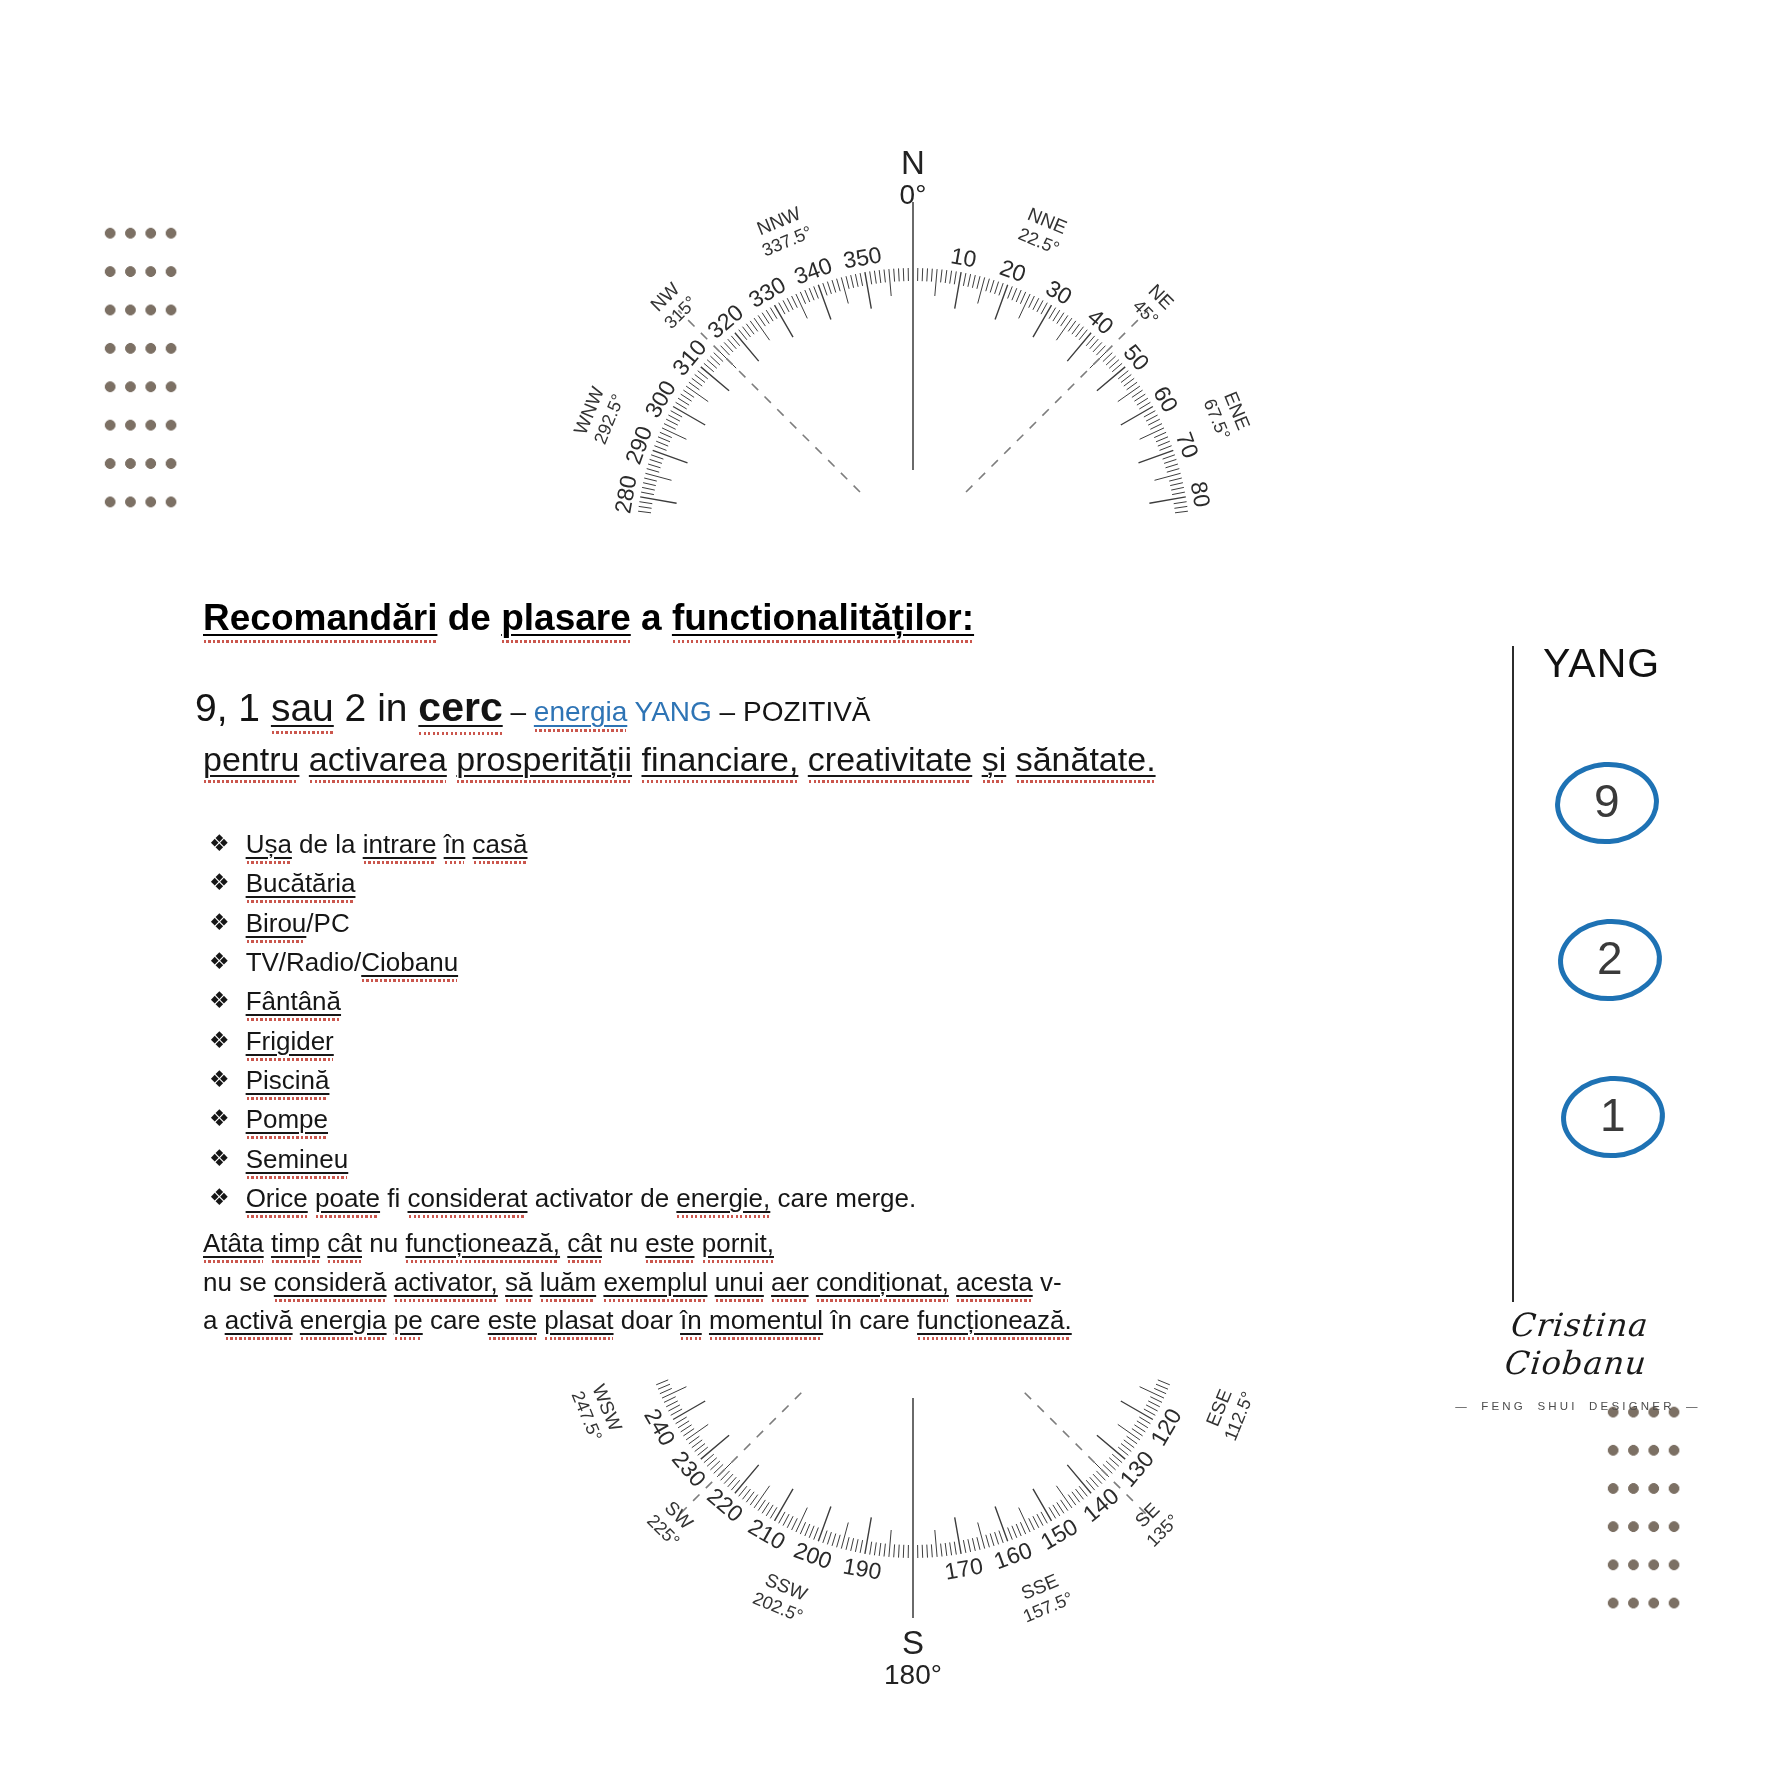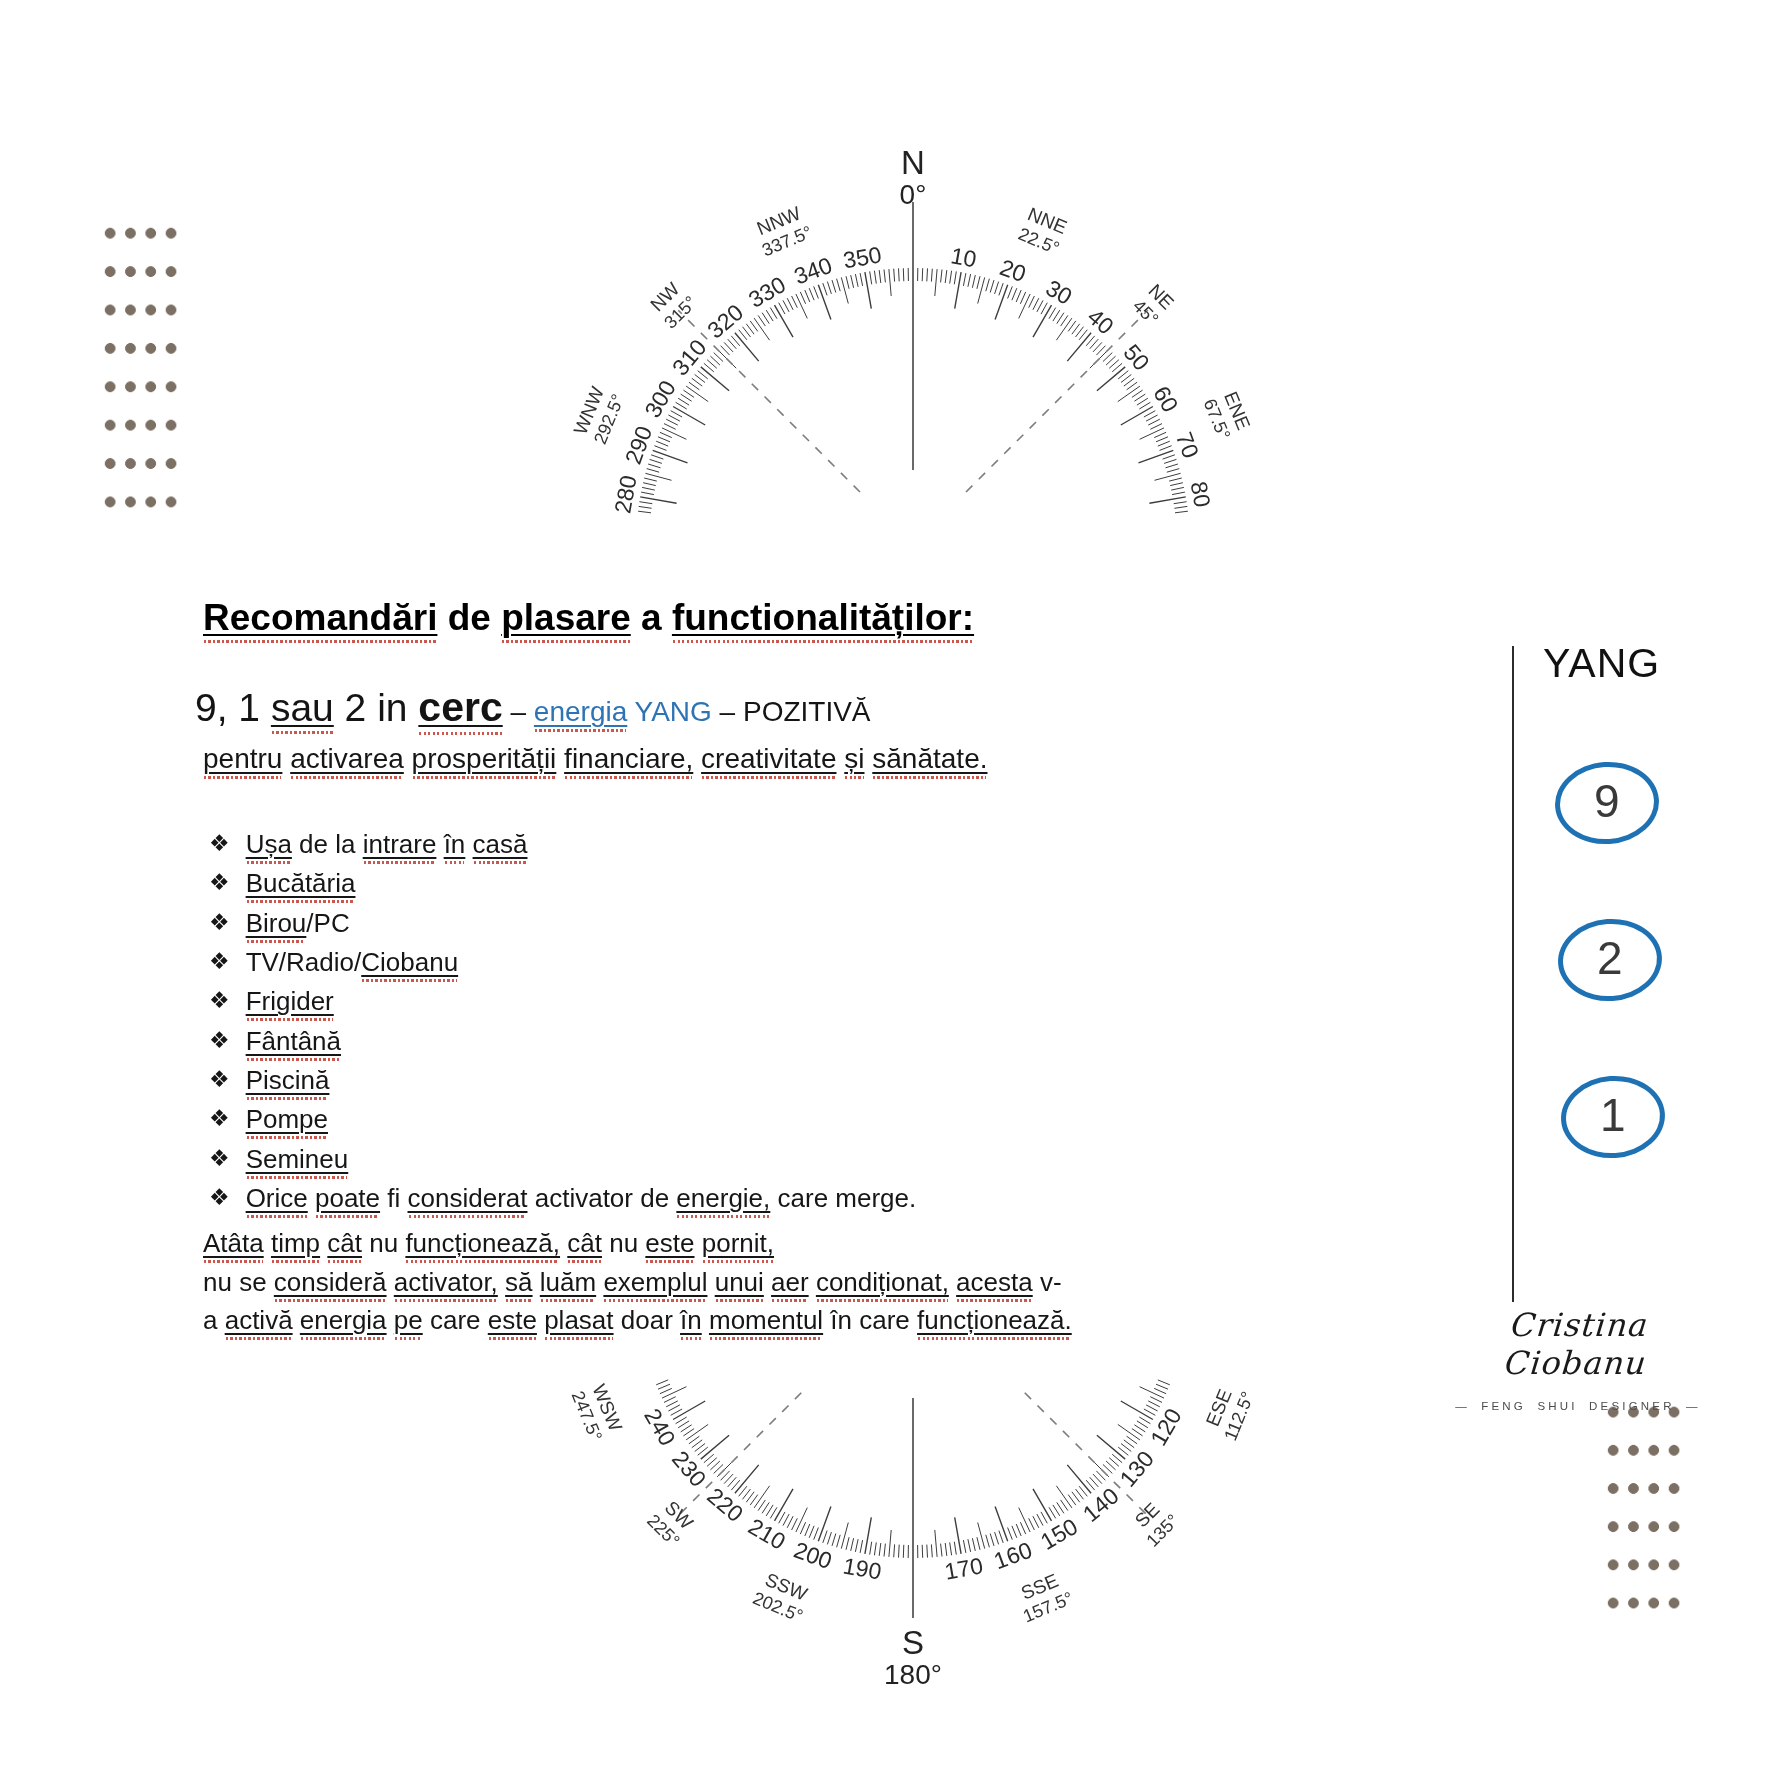--- a/index.html
+++ b/index.html
@@ -12,21 +12,21 @@
   .sp::after{content:"";position:absolute;left:1px;right:1px;bottom:-5px;height:3px;
        background:repeating-linear-gradient(90deg,rgba(197,68,58,.9) 0 2.2px,rgba(0,0,0,0) 2.2px 4.5px)}
   #compass-svg{position:absolute;left:0;top:0;z-index:0}
   .content{z-index:2}
   .title{left:203px;top:596px;font-size:37px;line-height:44px;font-weight:700;color:#000000;margin:0}
   .heading{left:195px;top:682px;line-height:50px;color:#141414}
   .heading .b1{font-size:39px}
   .heading .b2{font-size:41px;font-weight:800}
   .heading .m{font-size:28px}
   .heading .mb{font-size:28px;color:#2e74b5}
-  .subheading{left:203px;top:742px;font-size:28px;line-height:34px}
+  .subheading{left:203px;top:742px;font-size:34px;line-height:34px}
   .body-block{left:203px;top:819px;font-size:26px;line-height:38.33px;width:1000px}
   .body-block ul{margin:6px;padding:0;list-style:none}
   .bullet{font-size:23px;margin-right:16px;position:relative;top:-2px}
   
   .v-line{left:1512px;top:646px;width:2px;height:656px;background:#2c2c2c}
   .yang-title{left:1543px;top:640px;font-size:41px;font-weight:500;letter-spacing:1px;color:#111}
   .num-circle{width:104px;height:82px;border:5px solid #1e72b4;border-radius:50%;
       display:flex;align-items:center;justify-content:center;transform:rotate(-4deg);box-sizing:border-box}
   .num-circle span{font-size:46px;color:#3a3a3a;transform:rotate(4deg);padding-bottom:4px}
   .c9{left:1555px;top:762px}.c2{left:1558px;top:919px}.c1{left:1561px;top:1076px}
@@ -125,22 +125,22 @@
   <h1 class="abs content title"><span class="seg sp">Recomandări</span><span class="seg"> de </span><span class="seg sp">plasare</span><span class="seg"> a </span><span class="seg sp">functionalităților:</span></h1>
   <div class="abs content heading"><span class="seg b1">9, 1 </span><span class="seg sp b1">sau</span><span class="seg b1"> 2 in </span><span class="seg sp b2">cerc</span><span class="seg m"> – </span><span class="seg sp mb">energia</span><span class="seg mb"> YANG</span><span class="seg m"> – </span><span class="seg m">POZITIVĂ</span></div>
   <div class="abs content subheading"><span class="seg sp">pentru</span><span class="seg"> </span><span class="seg sp">activarea</span><span class="seg"> </span><span class="seg sp">prosperității</span><span class="seg"> </span><span class="seg sp">financiare,</span><span class="seg"> </span><span class="seg sp">creativitate</span><span class="seg"> </span><span class="seg sp">și</span><span class="seg"> </span><span class="seg sp">sănătate.</span></div>
 
   <div class="abs content body-block">
     <ul id="func-list">
         <li><span class="bullet">❖</span><span class="seg sp">Ușa</span><span class="seg"> de la </span><span class="seg sp">intrare</span><span class="seg"> </span><span class="seg sp">în</span><span class="seg"> </span><span class="seg sp">casă</span></li>
         <li><span class="bullet">❖</span><span class="seg sp">Bucătăria</span></li>
         <li><span class="bullet">❖</span><span class="seg sp">Birou</span><span class="seg">/PC</span></li>
         <li><span class="bullet">❖</span><span class="seg">TV/Radio/</span><span class="seg sp">Ciobanu</span></li>
+        <li><span class="bullet">❖</span><span class="seg sp">Fântână</span></li>
         <li><span class="bullet">❖</span><span class="seg sp">Frigider</span></li>
-        <li><span class="bullet">❖</span><span class="seg sp">Fântână</span></li>
         <li><span class="bullet">❖</span><span class="seg sp">Piscină</span></li>
         <li><span class="bullet">❖</span><span class="seg sp">Pompe</span></li>
         <li><span class="bullet">❖</span><span class="seg sp">Semineu</span></li>
         <li><span class="bullet">❖</span><span class="seg sp">Orice</span><span class="seg"> </span><span class="seg sp">poate</span><span class="seg"> fi </span><span class="seg sp">considerat</span><span class="seg"> activator de </span><span class="seg sp">energie,</span><span class="seg"> care merge.</span></li>
       </ul>
     <div>
       <div><span class="seg sp">Atâta</span><span class="seg"> </span><span class="seg sp">timp</span><span class="seg"> </span><span class="seg sp">cât</span><span class="seg"> nu </span><span class="seg sp">funcționează,</span><span class="seg"> </span><span class="seg sp">cât</span><span class="seg"> nu </span><span class="seg sp">este</span><span class="seg"> </span><span class="seg sp">pornit,</span></div>
       <div><span class="seg">nu se </span><span class="seg sp">consideră</span><span class="seg"> </span><span class="seg sp">activator,</span><span class="seg"> </span><span class="seg sp">să</span><span class="seg"> </span><span class="seg sp">luăm</span><span class="seg"> </span><span class="seg sp">exemplul</span><span class="seg"> </span><span class="seg sp">unui</span><span class="seg"> </span><span class="seg sp">aer</span><span class="seg"> </span><span class="seg sp">condiționat,</span><span class="seg"> </span><span class="seg sp">acesta</span><span class="seg"> v-</span></div>
       <div><span class="seg">a </span><span class="seg sp">activă</span><span class="seg"> </span><span class="seg sp">energia</span><span class="seg"> </span><span class="seg sp">pe</span><span class="seg"> care </span><span class="seg sp">este</span><span class="seg"> </span><span class="seg sp">plasat</span><span class="seg"> doar </span><span class="seg sp">în</span><span class="seg"> </span><span class="seg sp">momentul</span><span class="seg"> în care </span><span class="seg sp">funcționează.</span></div>
     </div>

